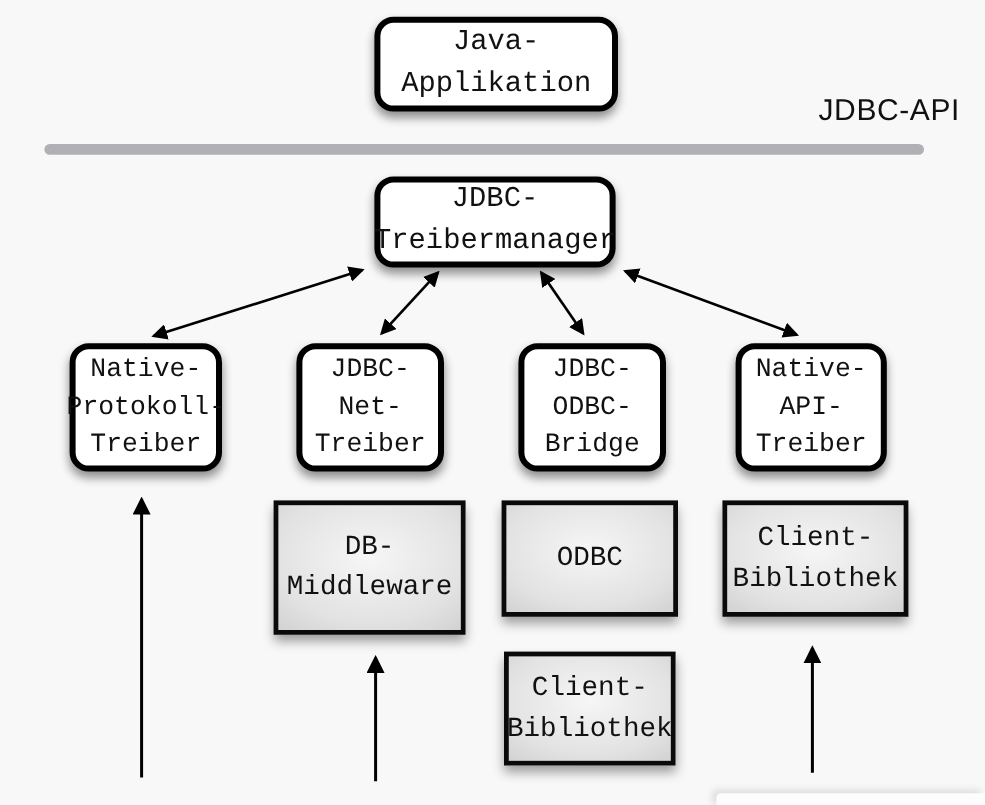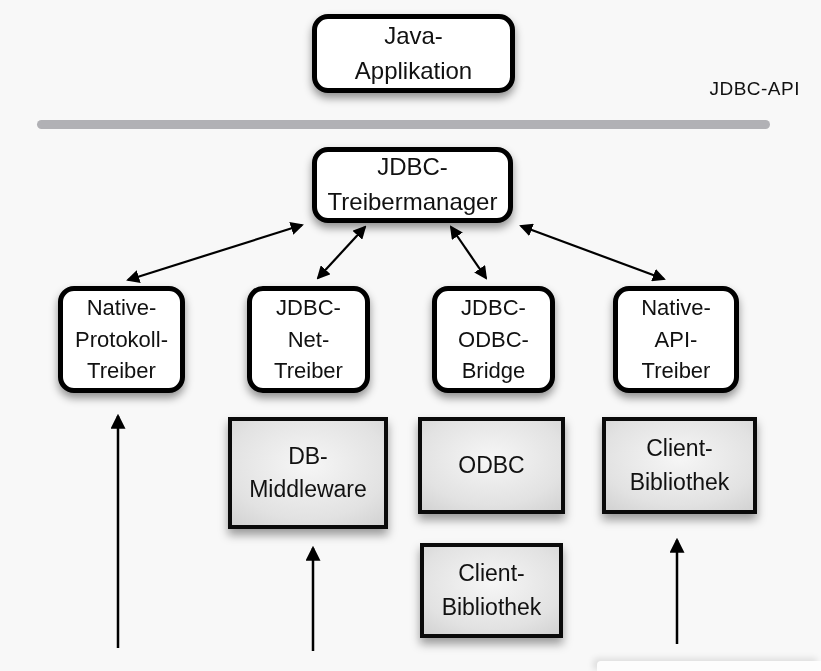--- a/index.html
+++ b/index.html
@@ -22,36 +22,37 @@
     left: 37px; top: 120px;
     width: 733px; height: 9px;
     background: #b1b1b5;
     border-radius: 5px;
   }
   .api-label {
     position: absolute;
     left: 600px; top: 78px;
     width: 200px;
     text-align: right;
-    font-size: 19px;
+    font-size: 25px;
     letter-spacing: 0.5px;
     color: #111;
   }
   .node {
     position: absolute;
     display: flex;
     align-items: center;
     justify-content: center;
     text-align: center;
     color: #111;
     box-sizing: border-box;
   }
   .node .label {
     white-space: pre-line;
     line-height: 1.45;
+    font-family: Liberation Mono, monospace;
   }
   .rbox {
     background: #ffffff;
     border: 5px solid #000;
     border-radius: 16px;
     box-shadow: 0 5px 8px rgba(0,0,0,0.42);
     font-size: 23px;
   }
   .gbox {
     background: radial-gradient(ellipse 95% 95% at 50% 42%, #f6f6f6 0%, #e2e2e2 55%, #c6c6c6 100%);

